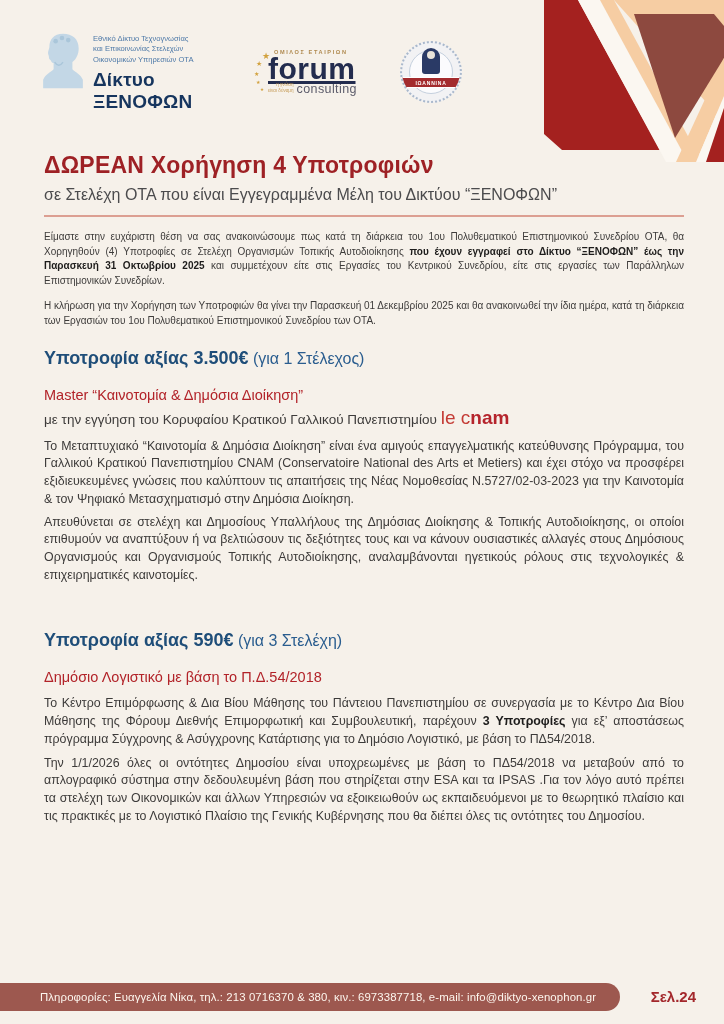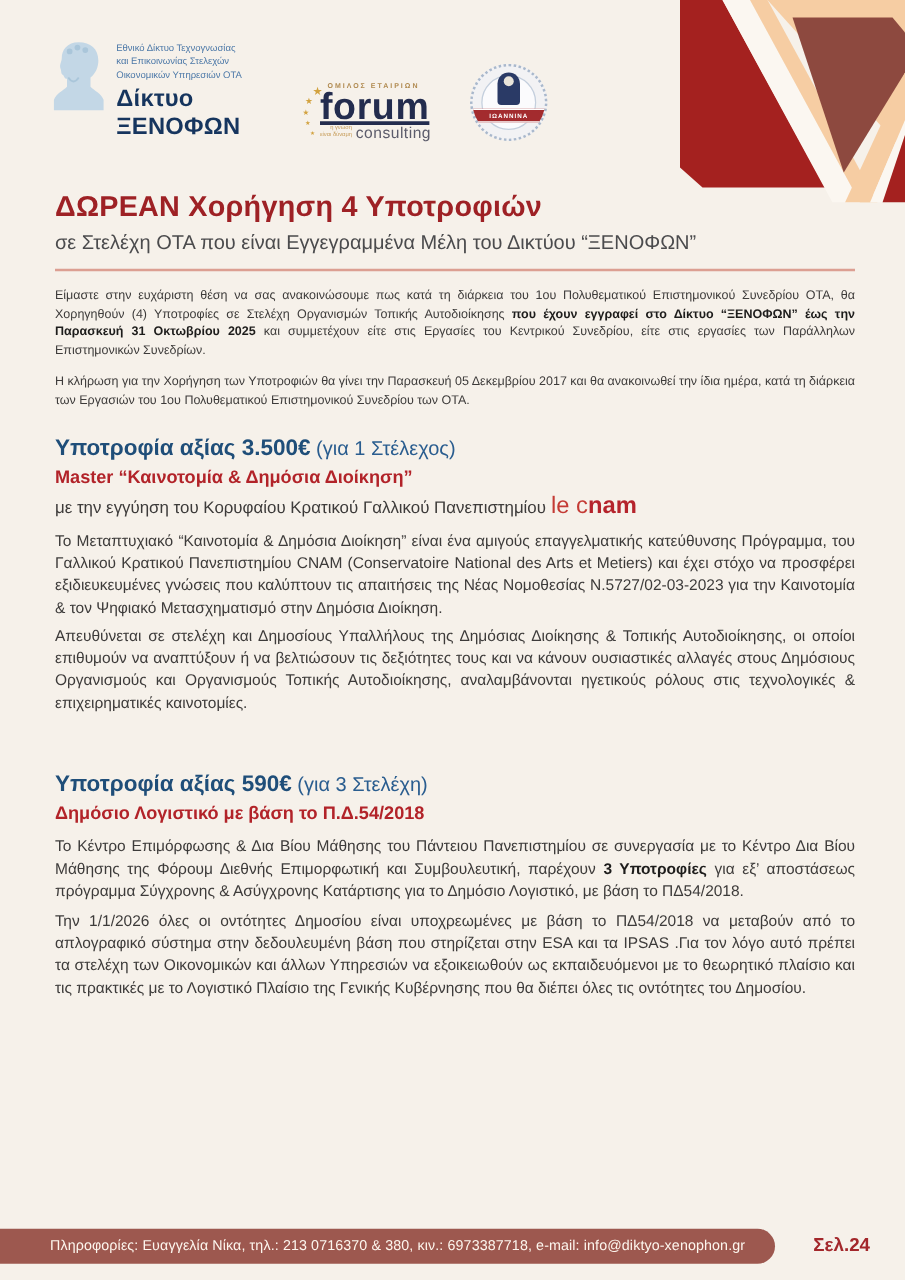--- a/index.html
+++ b/index.html
@@ -9,21 +9,21 @@
     width: 724px;
     height: 1024px;
     background: #f6f1ea;
     overflow: hidden;
     font-family: "Liberation Sans", "DejaVu Sans", sans-serif;
     color: #3d3b3a;
   }
   
   .corner { position: absolute; top: 0; right: 0; width: 180px; height: 162px; }
   
-  .header { position: absolute; top: 30px; left: 40px; display: flex; align-items: flex-end; gap: 16px; }
+  .header { position: absolute; top: 30px; left: 40px; display: flex; align-items: center; gap: 28px; }
   .logo-xen { display: flex; align-items: flex-start; gap: 7px; width: 186px; }
   .logo-xen svg { flex: 0 0 auto; }
   .xen-lines { font-size: 7.6px; color: #4d79a8; line-height: 1.35; padding-top: 4px; }
   .xen-name { font-size: 19px; font-weight: bold; color: #16355e; margin-top: 4px; letter-spacing: 0.2px; }
   .logo-forum { position: relative; width: 118px; padding-left: 14px; padding-top: 2px; }
   .forum-top { font-size: 5.6px; letter-spacing: 1.6px; color: #b08a50; font-weight: bold; margin-left: 6px; }
   .forum-main { font-size: 30px; font-weight: bold; color: #232c4e; line-height: 0.95; letter-spacing: 0.5px; text-decoration: underline; }
   .forum-row2 { display: flex; align-items: flex-end; gap: 3px; margin-top: -2px; }
   .forum-tagline { font-size: 4.6px; color: #c59a55; line-height: 1.25; text-align: right; padding-bottom: 2px; }
   .forum-sub { font-size: 12.5px; color: #5c5c6b; letter-spacing: 0.4px; }
@@ -53,21 +53,21 @@
   .title-rule { border: none; border-top: 2px solid #dc9f92; margin-top: 11px; }
   p.body { font-size: 10px; line-height: 1.46; text-align: justify; color: #3d3b3a; }
   p.body-sm { font-size: 12.4px; line-height: 1.43; text-align: justify; color: #3d3b3a; }
   .run-bold { font-weight: bold; color: #1d1c1b; }
   .intro-p1 { margin-top: 13px; }
   .intro-p2 { margin-top: 11px; }
   .sch1 { margin-top: 19px; }
   .sch2 { margin-top: 46px; }
   .sch-head { font-size: 18px; font-weight: bold; color: #1f4e79; }
   .sch-head .paren { font-weight: normal; font-size: 16px; color: #2a5d8f; }
-  .sch-sub { font-size: 14.5px; font-weight: bold; color: #b22329; margin-top: 5px; }
+  .sch-sub { font-size: 14.5px; font-weight: normal; color: #b22329; margin-top: 18px; }
   .sch-note { font-size: 13.5px; color: #3d3b3a; margin-top: 4px; }
   .cnam { font-size: 19px; color: #c43b35; margin-left: 4px; }
   .cnam-bold { font-weight: 800; color: #b5242c; }
   .sch1 .p1 { margin-top: 9px; }
   .sch1 .p2 { margin-top: 5px; }
   .sch2 .p1 { margin-top: 10px; }
   .sch2 .p2 { margin-top: 6px; }
   
   .footer-bar { position: absolute; left: 0; top: 983px; width: 620px; height: 28px;
     background: #9d584f; border-radius: 0 16px 16px 0;
@@ -140,21 +140,21 @@
 
   </div>
 
   <div class="content">
 
     <div class="title">ΔΩΡΕΑΝ Χορήγηση 4 Υποτροφιών</div>
     <div class="subtitle">σε Στελέχη ΟΤΑ που είναι Εγγεγραμμένα Μέλη του Δικτύου “ΞΕΝΟΦΩΝ”</div>
     <hr class="title-rule">
 
     <p class="body intro-p1"><span>Είμαστε στην ευχάριστη θέση να σας ανακοινώσουμε πως κατά τη διάρκεια του 1ου Πολυθεματικού Επιστημονικού Συνεδρίου ΟΤΑ, θα Χορηγηθούν (4) Υποτροφίες σε Στελέχη Οργανισμών Τοπικής Αυτοδιοίκησης </span><span class="run-bold">που έχουν εγγραφεί στο Δίκτυο “ΞΕΝΟΦΩΝ” έως την Παρασκευή 31 Οκτωβρίου 2025</span><span> και συμμετέχουν είτε στις Εργασίες του Κεντρικού Συνεδρίου, είτε στις εργασίες των Παράλληλων Επιστημονικών Συνεδρίων.</span></p>
-    <p class="body intro-p2">Η κλήρωση για την Χορήγηση των Υποτροφιών θα γίνει την Παρασκευή 05 Δεκεμβρίου 2017 και θα ανακοινωθεί την ίδια ημέρα, κατά τη διάρκεια των Εργασιών του 1ου Πολυθεματικού Επιστημονικού Συνεδρίου των ΟΤΑ.</p>
+    <p class="body intro-p2">Η κλήρωση για την Χορήγηση των Υποτροφιών θα γίνει την Παρασκευή 01 Δεκεμβρίου 2025 και θα ανακοινωθεί την ίδια ημέρα, κατά τη διάρκεια των Εργασιών του 1ου Πολυθεματικού Επιστημονικού Συνεδρίου των ΟΤΑ.</p>
 
     <div class="sch1">
       <div class="sch-head">
         <span>Υποτροφία αξίας 3.500€</span><span class="paren"> (για 1 Στέλεχος)</span>
       </div>
       <div class="sch-sub">Master “Καινοτομία &amp; Δημόσια Διοίκηση”</div>
       <div class="sch-note">
         <span>με την εγγύηση του Κορυφαίου Κρατικού Γαλλικού Πανεπιστημίου</span><span class="cnam"><span>le c</span><span class="cnam-bold">nam</span></span>
       </div>
       <p class="body-sm p1">Το Μεταπτυχιακό “Καινοτομία &amp; Δημόσια Διοίκηση” είναι ένα αμιγούς επαγγελματικής κατεύθυνσης Πρόγραμμα, του Γαλλικού Κρατικού Πανεπιστημίου CNAM (Conservatoire National des Arts et Metiers) και έχει στόχο να προσφέρει εξιδιευκευμένες γνώσεις που καλύπτουν τις απαιτήσεις της Νέας Νομοθεσίας Ν.5727/02-03-2023 για την Καινοτομία &amp; τον Ψηφιακό Μετασχηματισμό στην Δημόσια Διοίκηση.</p>

